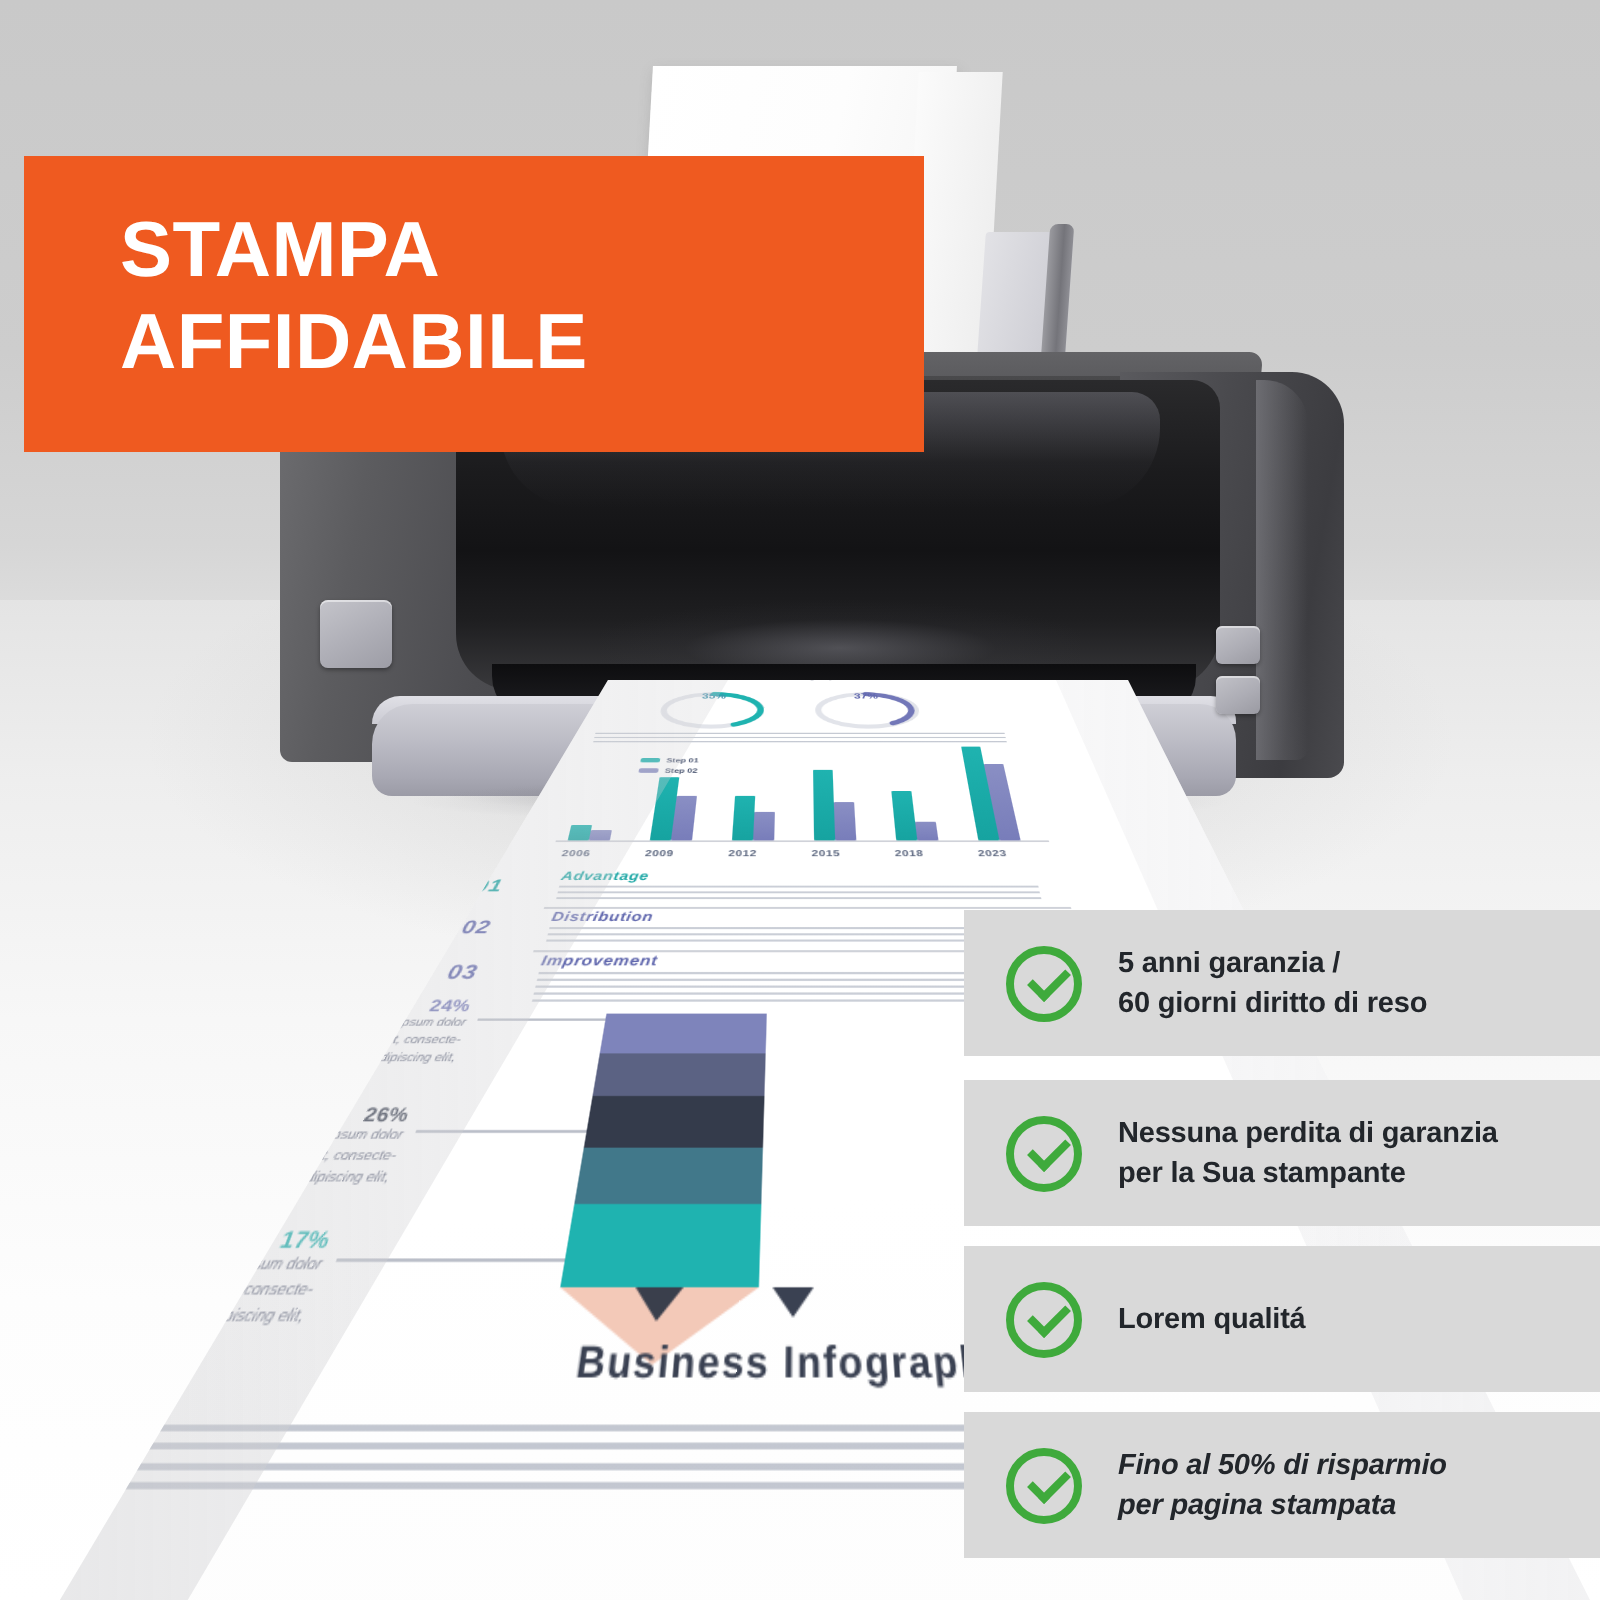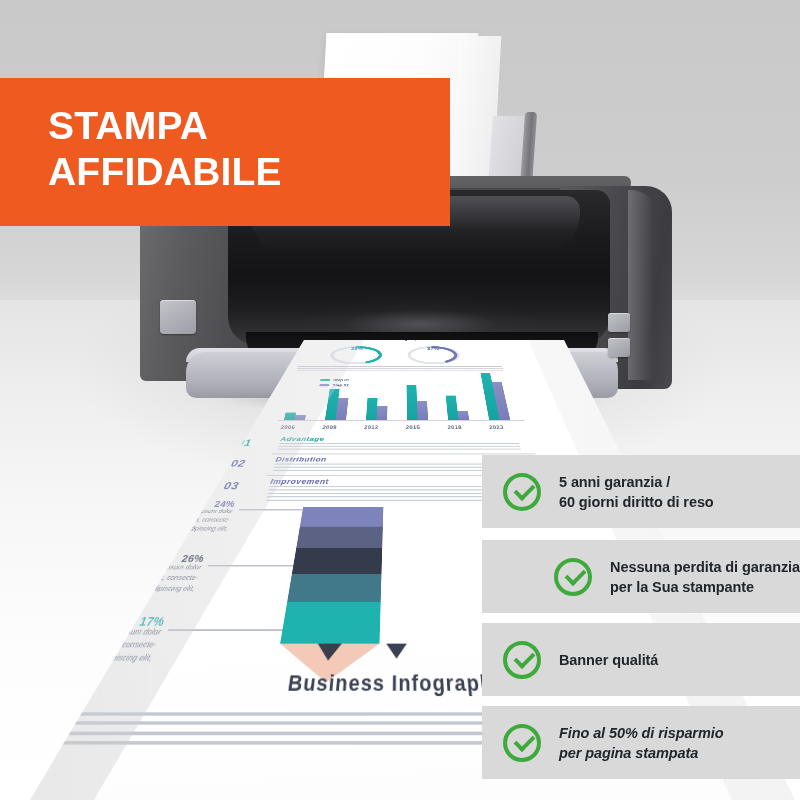--- a/index.html
+++ b/index.html
@@ -300,21 +300,21 @@
   }
   .badge-txt {
     margin-left:18px;
     font-size:14.5px; font-weight:bold; color:#22262b;
     line-height:1.38; letter-spacing:-0.1px;
     white-space:pre-line;
   }
 
   
   .headline {
-    position:absolute; left:0; top:78px; width:450px; height:148px;
+    position:absolute; left:12px; top:78px; width:450px; height:148px;
     background:#ef5a20;
   }
   .headline-txt {
     position:absolute; left:48px; top:25px;
     color:#ffffff; font-size:39px; font-weight:bold;
     line-height:1.18; letter-spacing:0.2px;
     white-space:pre-line;
   }
 </style>
 </head>
@@ -502,28 +502,28 @@
 
   <div class="paper-shade-left"></div>
   <div class="paper-shade-right"></div>
 
   <div class="badges">
     <div class="badge" style="top:455px;">
       <div class="chk"></div>
       <div class="badge-txt">5 anni garanzia /
 60 giorni diritto di reso</div>
     </div>
-    <div class="badge" style="top:540px;justify-content:flex-end;">
+    <div class="badge" style="top:540px;">
       <div class="chk"></div>
       <div class="badge-txt">Nessuna perdita di garanzia
 per la Sua stampante</div>
     </div>
     <div class="badge" style="top:623px;">
       <div class="chk"></div>
-      <div class="badge-txt">Banner qualitá</div>
+      <div class="badge-txt">Lorem qualitá</div>
     </div>
     <div class="badge" style="top:706px;font-style:italic;">
       <div class="chk"></div>
       <div class="badge-txt">Fino al 50% di risparmio
 per pagina stampata</div>
     </div>
   </div>
 
   <div class="headline">
     <div class="headline-txt">STAMPA

